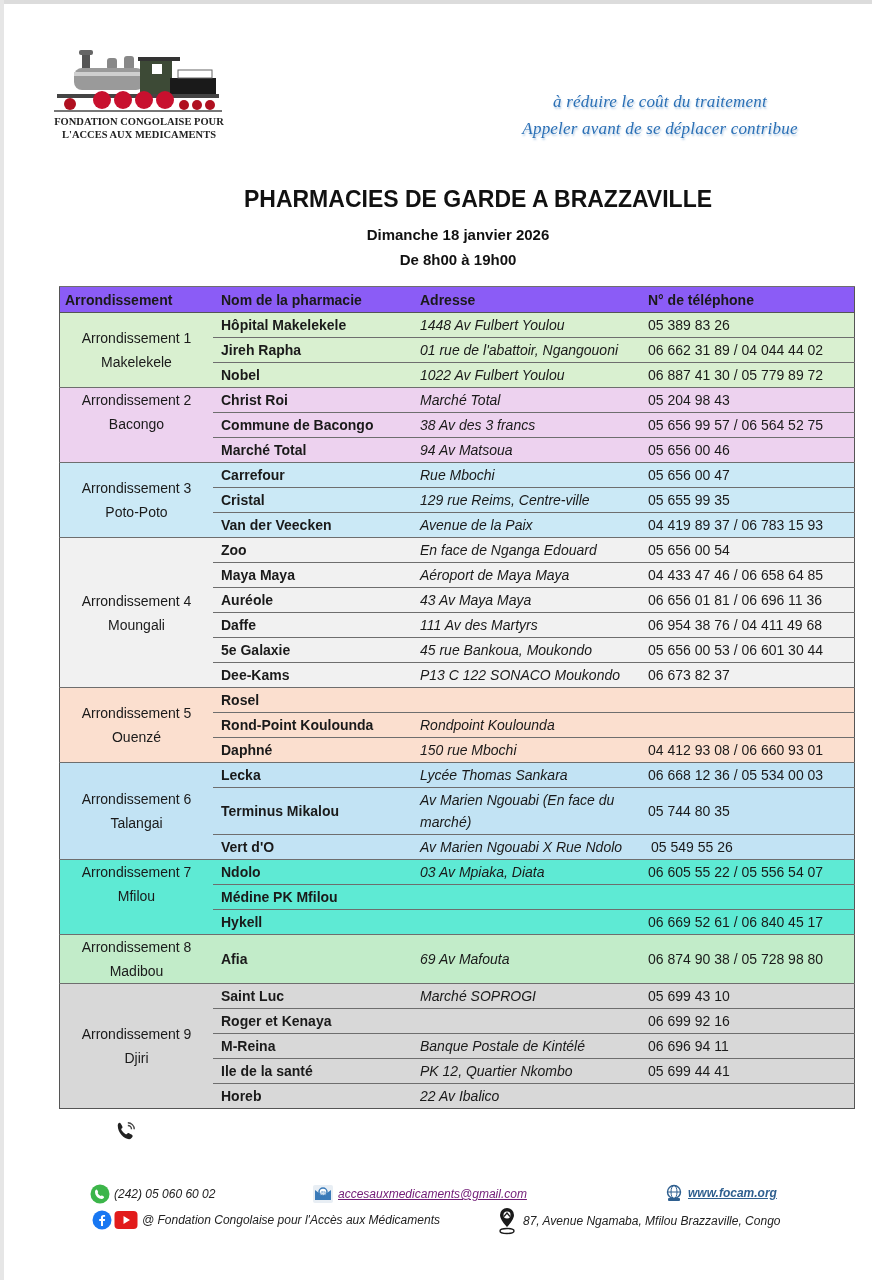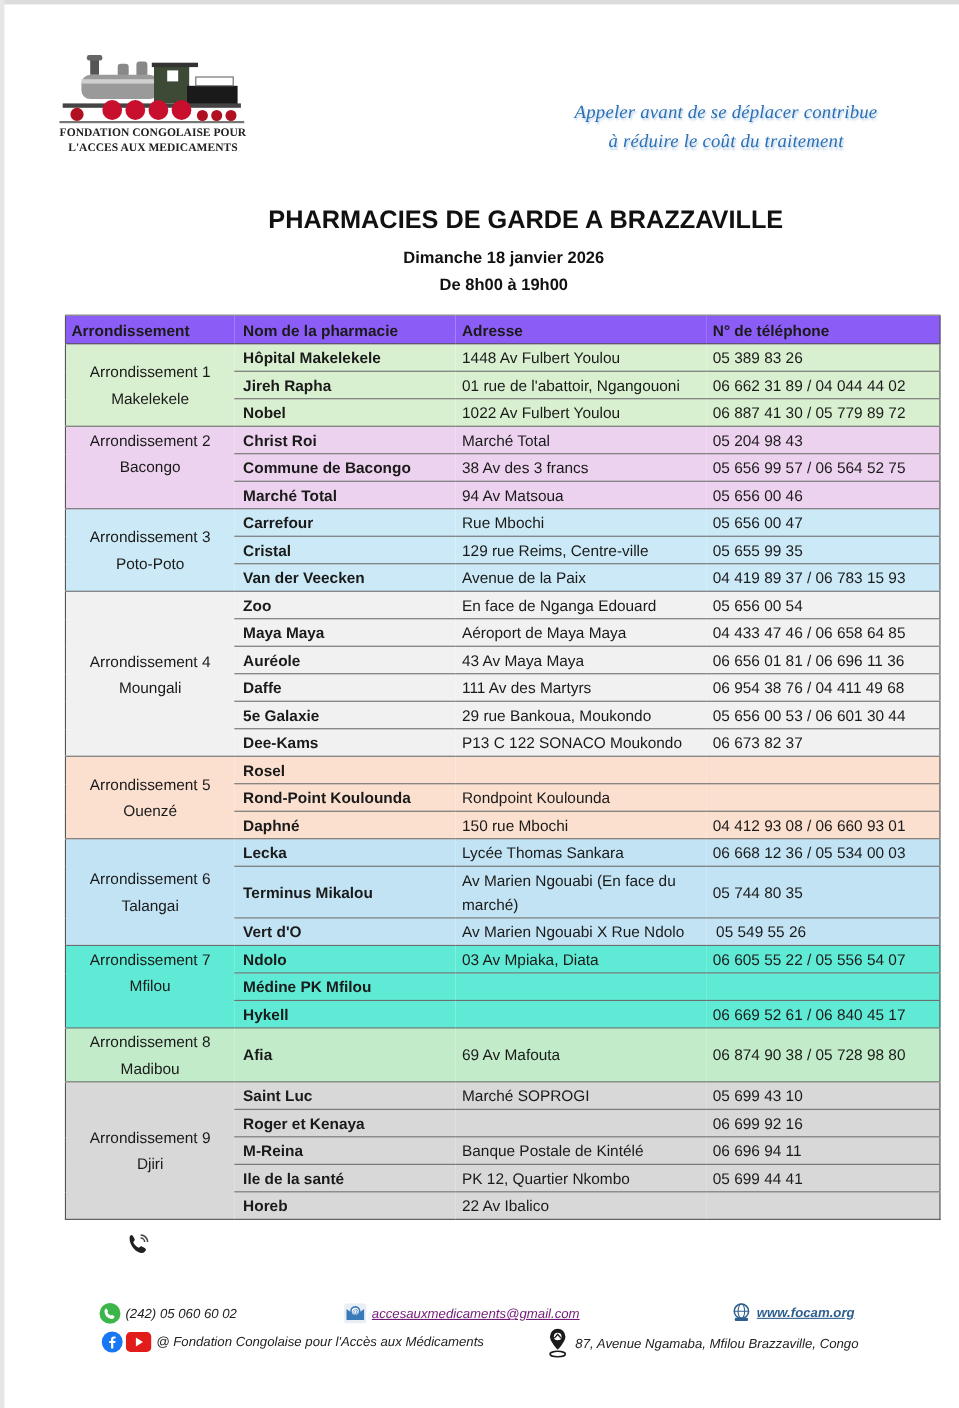--- a/index.html
+++ b/index.html
@@ -12,21 +12,21 @@
   .title { position:absolute; left:0; top:186px; width:956px; text-align:center; font-weight:bold; font-size:23px; color:#111; }
   .subtitle { position:absolute; left:0; width:916px; text-align:center; font-weight:bold; font-size:15px; color:#111; }
   .sub1 { top:226px; }
   .sub2 { top:251px; }
   table.grid { position:absolute; left:59px; top:286px; width:796px; border-collapse:collapse; font-size:14px; }
   table.grid td, table.grid th { border-top:1px solid #6e6e6e; padding:0 0 0 5px; height:24px; vertical-align:middle; text-align:left; }
   table.grid { border:1px solid #555; }
   table.grid th { font-weight:bold; background:#8b5cf6; height:25px; border-bottom:1px solid #555; }
   .c-arr { width:148px; text-align:center !important; padding:0 !important; line-height:24px; border-right:none; }
   .c-name { width:193px; font-weight:bold; padding-left:8px !important; }
-  .c-addr { width:222px; padding-left:6px !important; }
+  .c-addr { width:222px; padding-left:6px !important;font-style:italic; }
   .c-tel { padding-left:6px !important; }
   .grp-start td { border-top:1.5px solid #5a5a5a; }
   .tall td.c-addr { line-height:22px; }
   .g1 { background:#d9f0d0; }
   .g2 { background:#edd2ef; }
   .g3 { background:#cbe9f6; }
   .g4 { background:#f1f1f1; }
   .g5 { background:#fbdfcf; }
   .g6 { background:#c2e3f4; }
   .g7 { background:#5eead4; }
@@ -71,22 +71,22 @@
   <circle cx="145" cy="55" r="5" fill="#b01020"></circle>
   <circle cx="158" cy="55" r="5" fill="#b01020"></circle>
   <rect x="2" y="60" width="168" height="2" fill="#777"></rect>
 </svg>
 <div class="logo-caption">
   <div>FONDATION CONGOLAISE POUR</div>
   <div>L'ACCES AUX MEDICAMENTS</div>
 </div>
 
 <div class="slogan">
+  <div>à réduire le coût du traitement</div>
   <div>Appeler avant de se déplacer contribue</div>
-  <div>à réduire le coût du traitement</div>
 </div>
 
 <div class="title">PHARMACIES DE GARDE A BRAZZAVILLE</div>
 <div class="subtitle sub1">Dimanche 18 janvier 2026</div>
 <div class="subtitle sub2">De 8h00 à 19h00</div>
 
 <table class="grid">
   <thead>
     <tr>
       <th style="text-align:left;padding-left:5px;width:148px">Arrondissement</th>
@@ -176,21 +176,21 @@
       <td class="c-addr">43 Av Maya Maya</td>
       <td class="c-tel">06 656 01 81 / 06 696 11 36</td>
     </tr>
     <tr class="g4">
       <td class="c-name">Daffe</td>
       <td class="c-addr">111 Av des Martyrs</td>
       <td class="c-tel">06 954 38 76 / 04 411 49 68</td>
     </tr>
     <tr class="g4">
       <td class="c-name">5e Galaxie</td>
-      <td class="c-addr">29 rue Bankoua, Moukondo</td>
+      <td class="c-addr">45 rue Bankoua, Moukondo</td>
       <td class="c-tel">05 656 00 53 / 06 601 30 44</td>
     </tr>
     <tr class="g4">
       <td class="c-name">Dee-Kams</td>
       <td class="c-addr">P13 C 122 SONACO Moukondo</td>
       <td class="c-tel">06 673 82 37</td>
     </tr>
 
     <tr class="g5 grp-start">
       <td class="c-arr" rowspan="3">

